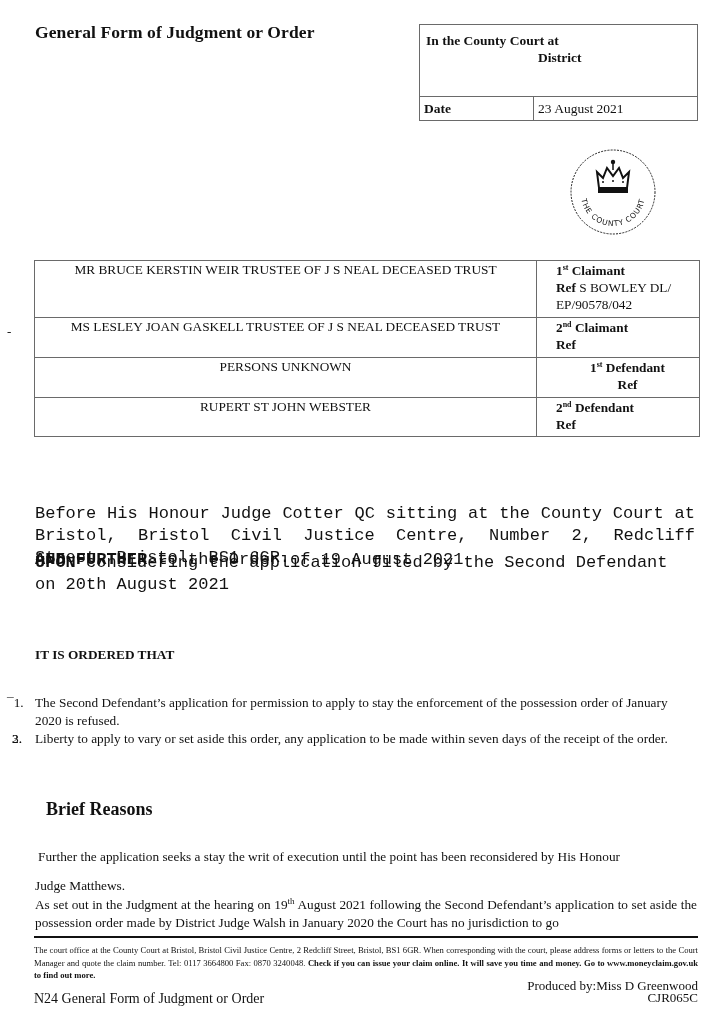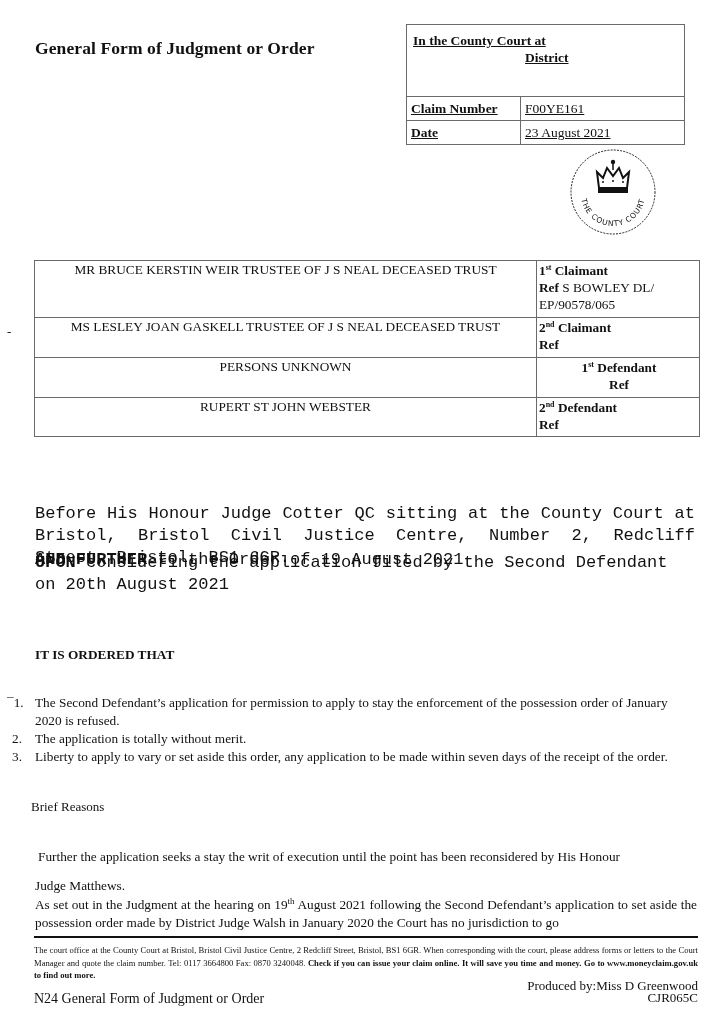--- a/index.html
+++ b/index.html
@@ -2,58 +2,57 @@
 <html><head>
   <meta charset="utf-8">
   <style>
     html, body { margin: 0; padding: 0; background: #ffffff; }
     body {
       width: 725px; height: 1024px; position: relative; overflow: hidden;
       font-family: "Liberation Serif", "DejaVu Serif", serif; color: #111;
     }
     .abs { position: absolute; }
     .form-title {
-      left: 35px; top: 22px; font-size: 17.5px; font-weight: bold; letter-spacing: 0.1px; margin-top: 16px;
+      left: 35px; top: 22px; font-size: 17.5px; font-weight: bold; letter-spacing: 0.1px;
     }
     
     .court-box {
-      left: 406px; top: 24px; width: 279px; border-collapse: collapse;
+      left: 419px; top: 24px; width: 279px; border-collapse: collapse;
       font-size: 13.5px;
-      text-decoration: underline;
     }
     .court-box td { border: 1px solid #6a6a6a; padding: 0 6px; vertical-align: top; }
     .court-box .court-name { height: 64px; padding-top: 7px; font-weight: bold; line-height: 17px; }
     .court-box .court-name .city { padding-left: 112px; display: block; }
     .court-box .lbl { font-weight: bold; width: 103px; height: 23px; vertical-align: middle; padding-left: 4px; }
     .court-box .val { vertical-align: middle; padding-left: 4px; }
     
     .seal { left: 569px; top: 148px; width: 88px; height: 88px; }
     
     .parties {
       left: 34px; top: 260px; width: 666px; border-collapse: collapse; font-size: 13.3px;
     }
     .parties td { border: 1px solid #6a6a6a; vertical-align: top; padding: 0; }
     .parties .name { width: 501px; text-align: center; padding-top: 1px; margin-top: 20px; }
-    .parties .role { padding-left: 2px; line-height: 17px; padding-top: 1px; }
+    .parties .role { padding-left: 19px; line-height: 17px; padding-top: 1px; }
     .parties .role b { font-weight: bold; }
     .parties .role sup { font-size: 8px; vertical-align: 5px; line-height: 0; }
     .parties tr.r1 td { height: 55px; }
     .parties tr.r2 td { height: 38px; }
     .parties tr.r3 td { height: 38px; text-align: center; }
     .parties tr.r4 td { height: 37px; }
     .margin-dash { font-size: 13px; }
     
     .body-text { left: 35px; width: 660px; font-size: 17px; line-height: 22px; font-family: Liberation Mono, monospace; }
     .body-text b { font-weight: bold; }
     .ordered { left: 35px; top: 647px; font-size: 13.3px; font-weight: bold; }
     .orders { left: 0px; top: 694px; width: 695px; font-size: 13.3px; line-height: 18px; }
     .order-item { position: relative; padding-left: 35px; }
     .order-item .num { position: absolute; left: 12px; top: 0; }
     .order-item .num.first { left: 7px; }
-    .brief { left: 31px; top: 799px; font-size: 13px; }
+    .brief { left: 46px; top: 799px; font-size: 18px; font-weight: bold; }
     .reason1 { left: 38px; top: 849px; width: 660px; font-size: 13.3px; }
     .reason1b { left: 35px; top: 878px; font-size: 13.3px; }
     .reason2 { left: 35px; top: 896px; width: 662px; font-size: 13.3px; line-height: 18px; text-align: justify; }
     .reason2 sup { font-size: 9px; vertical-align: 5px; line-height: 0; }
     .footer-rule { left: 34px; top: 936px; width: 664px; height: 0; border-top: 2px solid #111; }
     .footer-text {
       left: 34px; top: 944px; width: 664px; font-size: 8.6px; line-height: 12.5px; text-align: justify;
     }
     .footer-text b { font-weight: bold; }
     .produced { right: 27px; top: 980px; font-size: 13px; text-align: right; line-height: 12px; }
@@ -64,24 +63,20 @@
 
 <div class="abs form-title">General Form of Judgment or Order</div>
 
 <table class="abs court-box">
   <tbody>
       <tr>
     <td colspan="2" class="court-name">
       <span>In the County Court at</span>
       <span class="city">District</span>
     </td>
-  </tr>
-  <tr>
-    <td class="lbl">Claim Number</td>
-    <td class="val">F00YE161</td>
   </tr>
   <tr>
     <td class="lbl">Date</td>
     <td class="val">23 August 2021</td>
   </tr>
 </tbody>
   </table>
 
 <div class="abs seal">
   <svg width="88" height="88" viewBox="0 0 88 88">
@@ -105,21 +100,21 @@
 </div>
 
 <div class="abs margin-dash" style="left:7px; top:324px;">-</div>
 
 <table class="abs parties">
   <tbody>
       <tr class="r1">
     <td class="name">MR BRUCE KERSTIN WEIR TRUSTEE OF J S NEAL DECEASED TRUST</td>
     <td class="role">
       <b><span>1</span><sup>st</sup>&nbsp;<span>Claimant</span></b><br>
-      <b>Ref</b> <span>S BOWLEY DL/ EP/90578/065</span>
+      <b>Ref</b> <span>S BOWLEY DL/ EP/90578/042</span>
     </td>
   </tr>
   <tr class="r2">
     <td class="name">MS LESLEY JOAN GASKELL TRUSTEE OF J S NEAL DECEASED TRUST</td>
     <td class="role">
       <b><span>2</span><sup>nd</sup>&nbsp;<span>Claimant</span></b><br>
       <b>Ref</b> <span></span>
     </td>
   </tr>
   <tr class="r3">
@@ -151,21 +146,20 @@
 
 <div class="abs ordered">IT IS ORDERED THAT</div>
 
 <div class="abs orders">
   <div class="order-item">
     <span class="num first">¯1.</span>
     <span>The Second Defendant’s application for permission to apply to stay the enforcement of the possession order of January 2020 is refused.</span>
   </div>
   <div class="order-item">
     <span class="num">2.</span>
-    <span>The application is totally without merit.</span>
   </div>
   <div class="order-item">
     <span class="num">3.</span>
     <span>Liberty to apply to vary or set aside this order, any application to be made within seven days of the receipt of the order.</span>
   </div>
 </div>
 
 <div class="abs brief">Brief Reasons</div>
 
 <div class="abs reason1">Further the application seeks a stay the writ of execution until the point has been reconsidered by His Honour</div>

